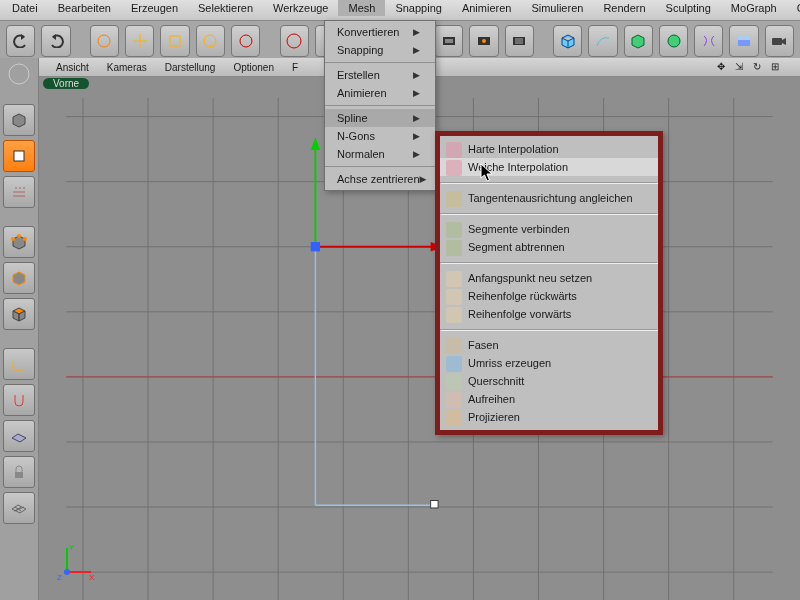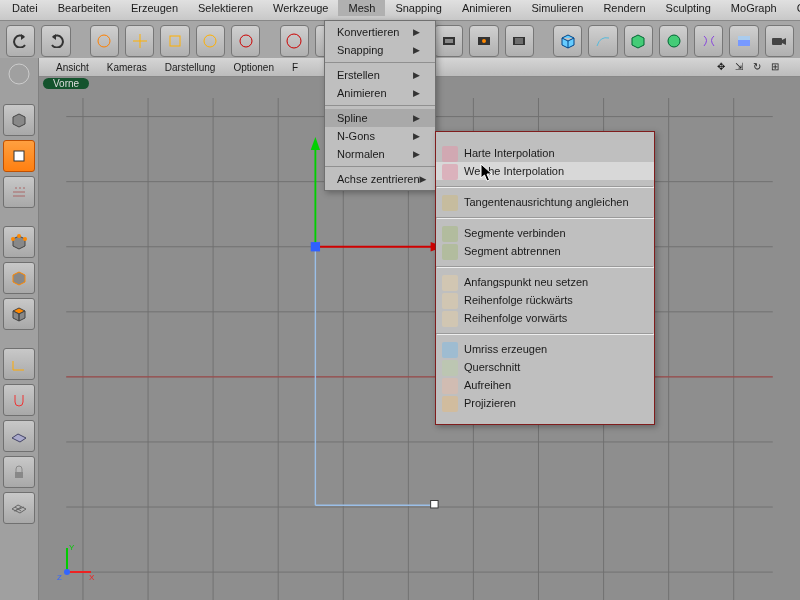--- a/index.html
+++ b/index.html
@@ -21,21 +21,21 @@
 .vp-icons span{width:12px;height:12px;display:inline-block}
 .vp-tab{position:absolute;top:20px;left:4px;background:#14532d;color:#ddd;padding:0 10px;font-size:10px;border-radius:6px}
 .grid{position:absolute;top:40px;left:0;right:0;bottom:0}
 .grid svg{width:100%;height:100%}
 .axis-gizmo{position:absolute;left:18px;bottom:18px;width:40px;height:40px}
 .dropdown{position:absolute;background:#bfbfbf;border:1px solid #707070;box-shadow:2px 2px 6px rgba(0,0,0,.3);padding:2px 0;font-size:11px}
 .dropdown .mi{padding:3px 15px 3px 12px;display:flex;align-items:center;justify-content:space-between;cursor:default;white-space:nowrap}
 .dropdown .mi.hl{background:#a9a9a9}
 .dropdown .mi .arrow{font-size:9px;color:#333}
 .dropdown hr{border:none;border-top:1px solid #909090;margin:3px 0}
-.submenu{position:absolute;background:#bfbfbf;border:1px solid #7f1d1d;box-shadow:2px 2px 6px rgba(0,0,0,.3);padding:12px 0;font-size:11px;min-width:218px}
+.submenu{position:absolute;background:#bfbfbf;border:5px solid #7f1d1d;box-shadow:2px 2px 6px rgba(0,0,0,.3);padding:4px 0;font-size:11px;min-width:218px}
 .submenu .si{padding:3px 14px 3px 28px;cursor:default;white-space:nowrap;position:relative}
 .submenu .si.hl{background:#d8d8d8}
 .submenu .si.dis{color:#8a8a8a}
 .submenu .si .ic{position:absolute;left:6px;top:2px;width:16px;height:16px;border-radius:2px}
 .cursor{position:absolute;width:14px;height:20px;pointer-events:none;z-index:999}
 </style>
 </head>
 <body>
 
 <div class="menubar" id="menubar">
@@ -375,20 +375,21 @@
     <hr>
     <div class="si"><span class="ic" style="background: rgb(204, 187, 136); opacity: 0.6;"></span><span>Tangentenausrichtung angleichen</span></div>
     <hr>
     <div class="si"><span class="ic" style="background: rgb(170, 187, 136); opacity: 0.6;"></span><span>Segmente verbinden</span></div>
     <div class="si"><span class="ic" style="background: rgb(170, 187, 136); opacity: 0.6;"></span><span>Segment abtrennen</span></div>
     <hr>
     <div class="si"><span class="ic" style="background: rgb(221, 204, 170); opacity: 0.6;"></span><span>Anfangspunkt neu setzen</span></div>
     <div class="si"><span class="ic" style="background: rgb(221, 204, 170); opacity: 0.6;"></span><span>Reihenfolge rückwärts</span></div>
     <div class="si"><span class="ic" style="background: rgb(221, 204, 170); opacity: 0.6;"></span><span>Reihenfolge vorwärts</span></div>
     <hr>
+    <div class="si"><span class="ic" style="background: rgb(204, 187, 153); opacity: 0.6;"></span><span>Fasen</span></div>
     <div class="si"><span class="ic" style="background: rgb(136, 187, 221); opacity: 0.6;"></span><span>Umriss erzeugen</span></div>
     <div class="si"><span class="ic" style="background: rgb(187, 204, 170); opacity: 0.6;"></span><span>Querschnitt</span></div>
     <div class="si"><span class="ic" style="background: rgb(221, 187, 170); opacity: 0.6;"></span><span>Aufreihen</span></div>
     <div class="si"><span class="ic" style="background: rgb(221, 187, 136); opacity: 0.6;"></span><span>Projizieren</span></div>
   </div>
 
 <svg class="cursor" style="left:480px;top:163px" viewBox="0 0 14 20">
     <path d="M1 1 L1 15 L4.5 12 L7 18 L9.5 17 L7 11 L12 11 Z" fill="#000" stroke="#fff" stroke-width="1"></path>
   </svg>
 

